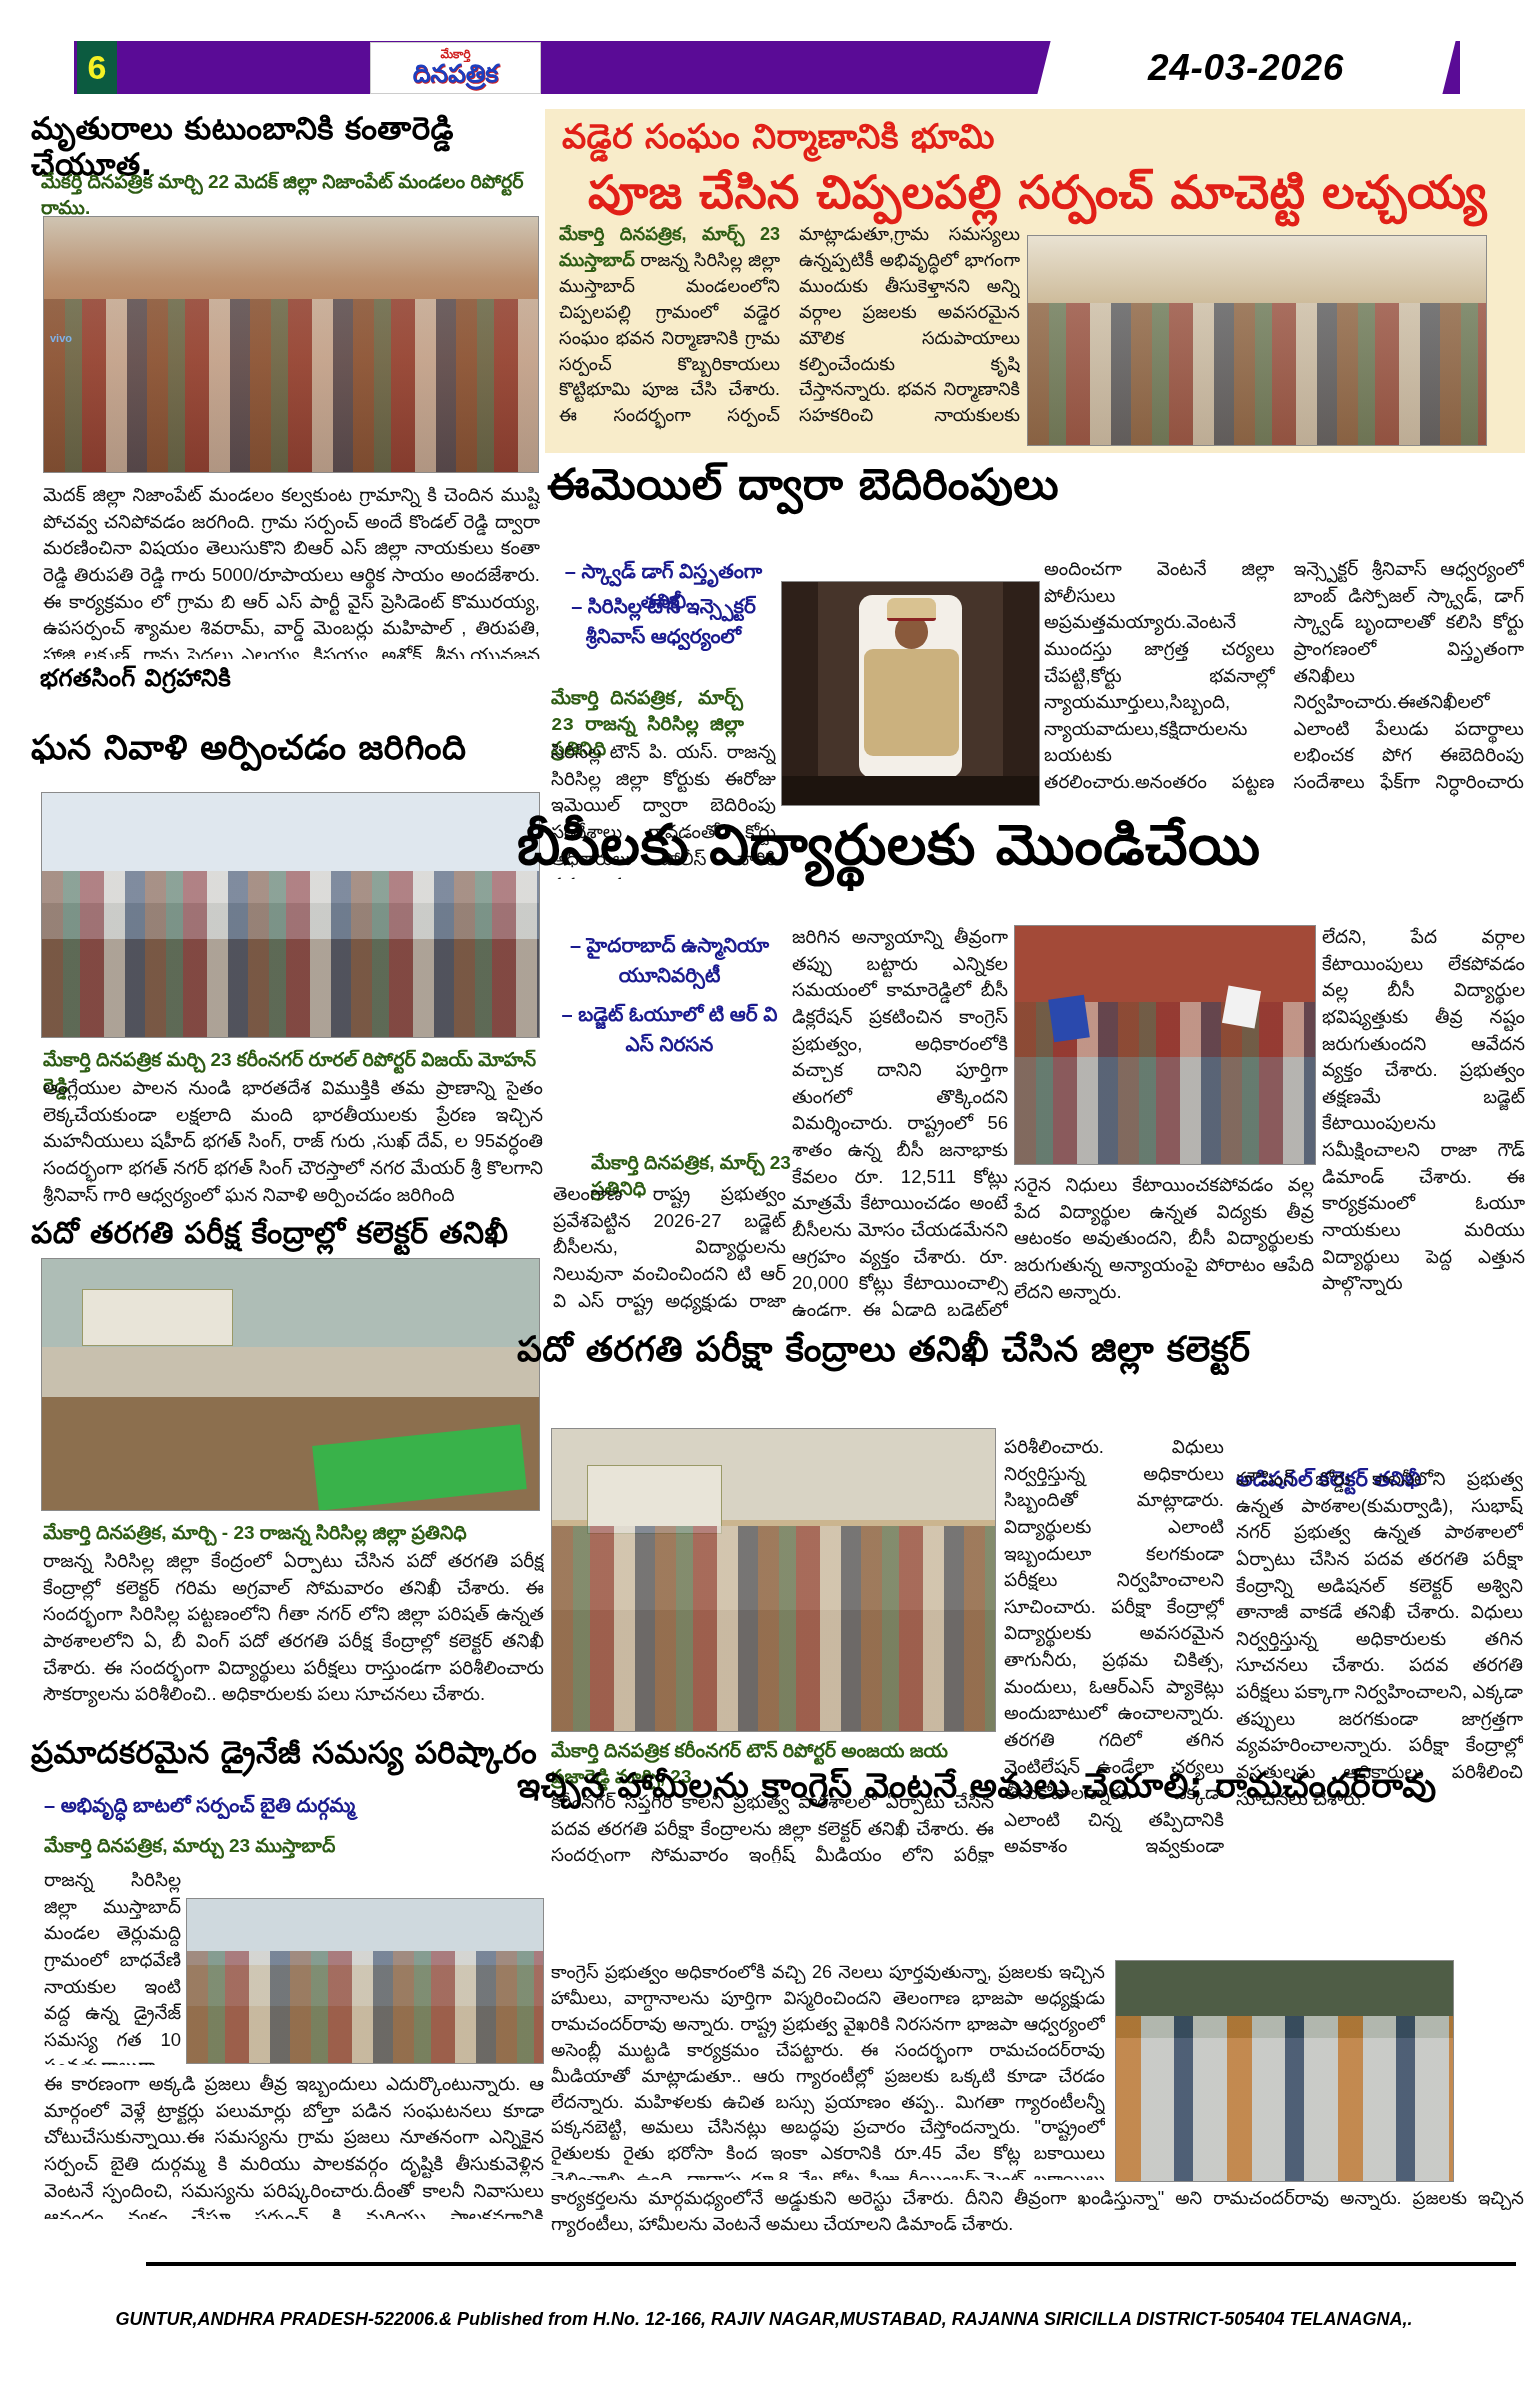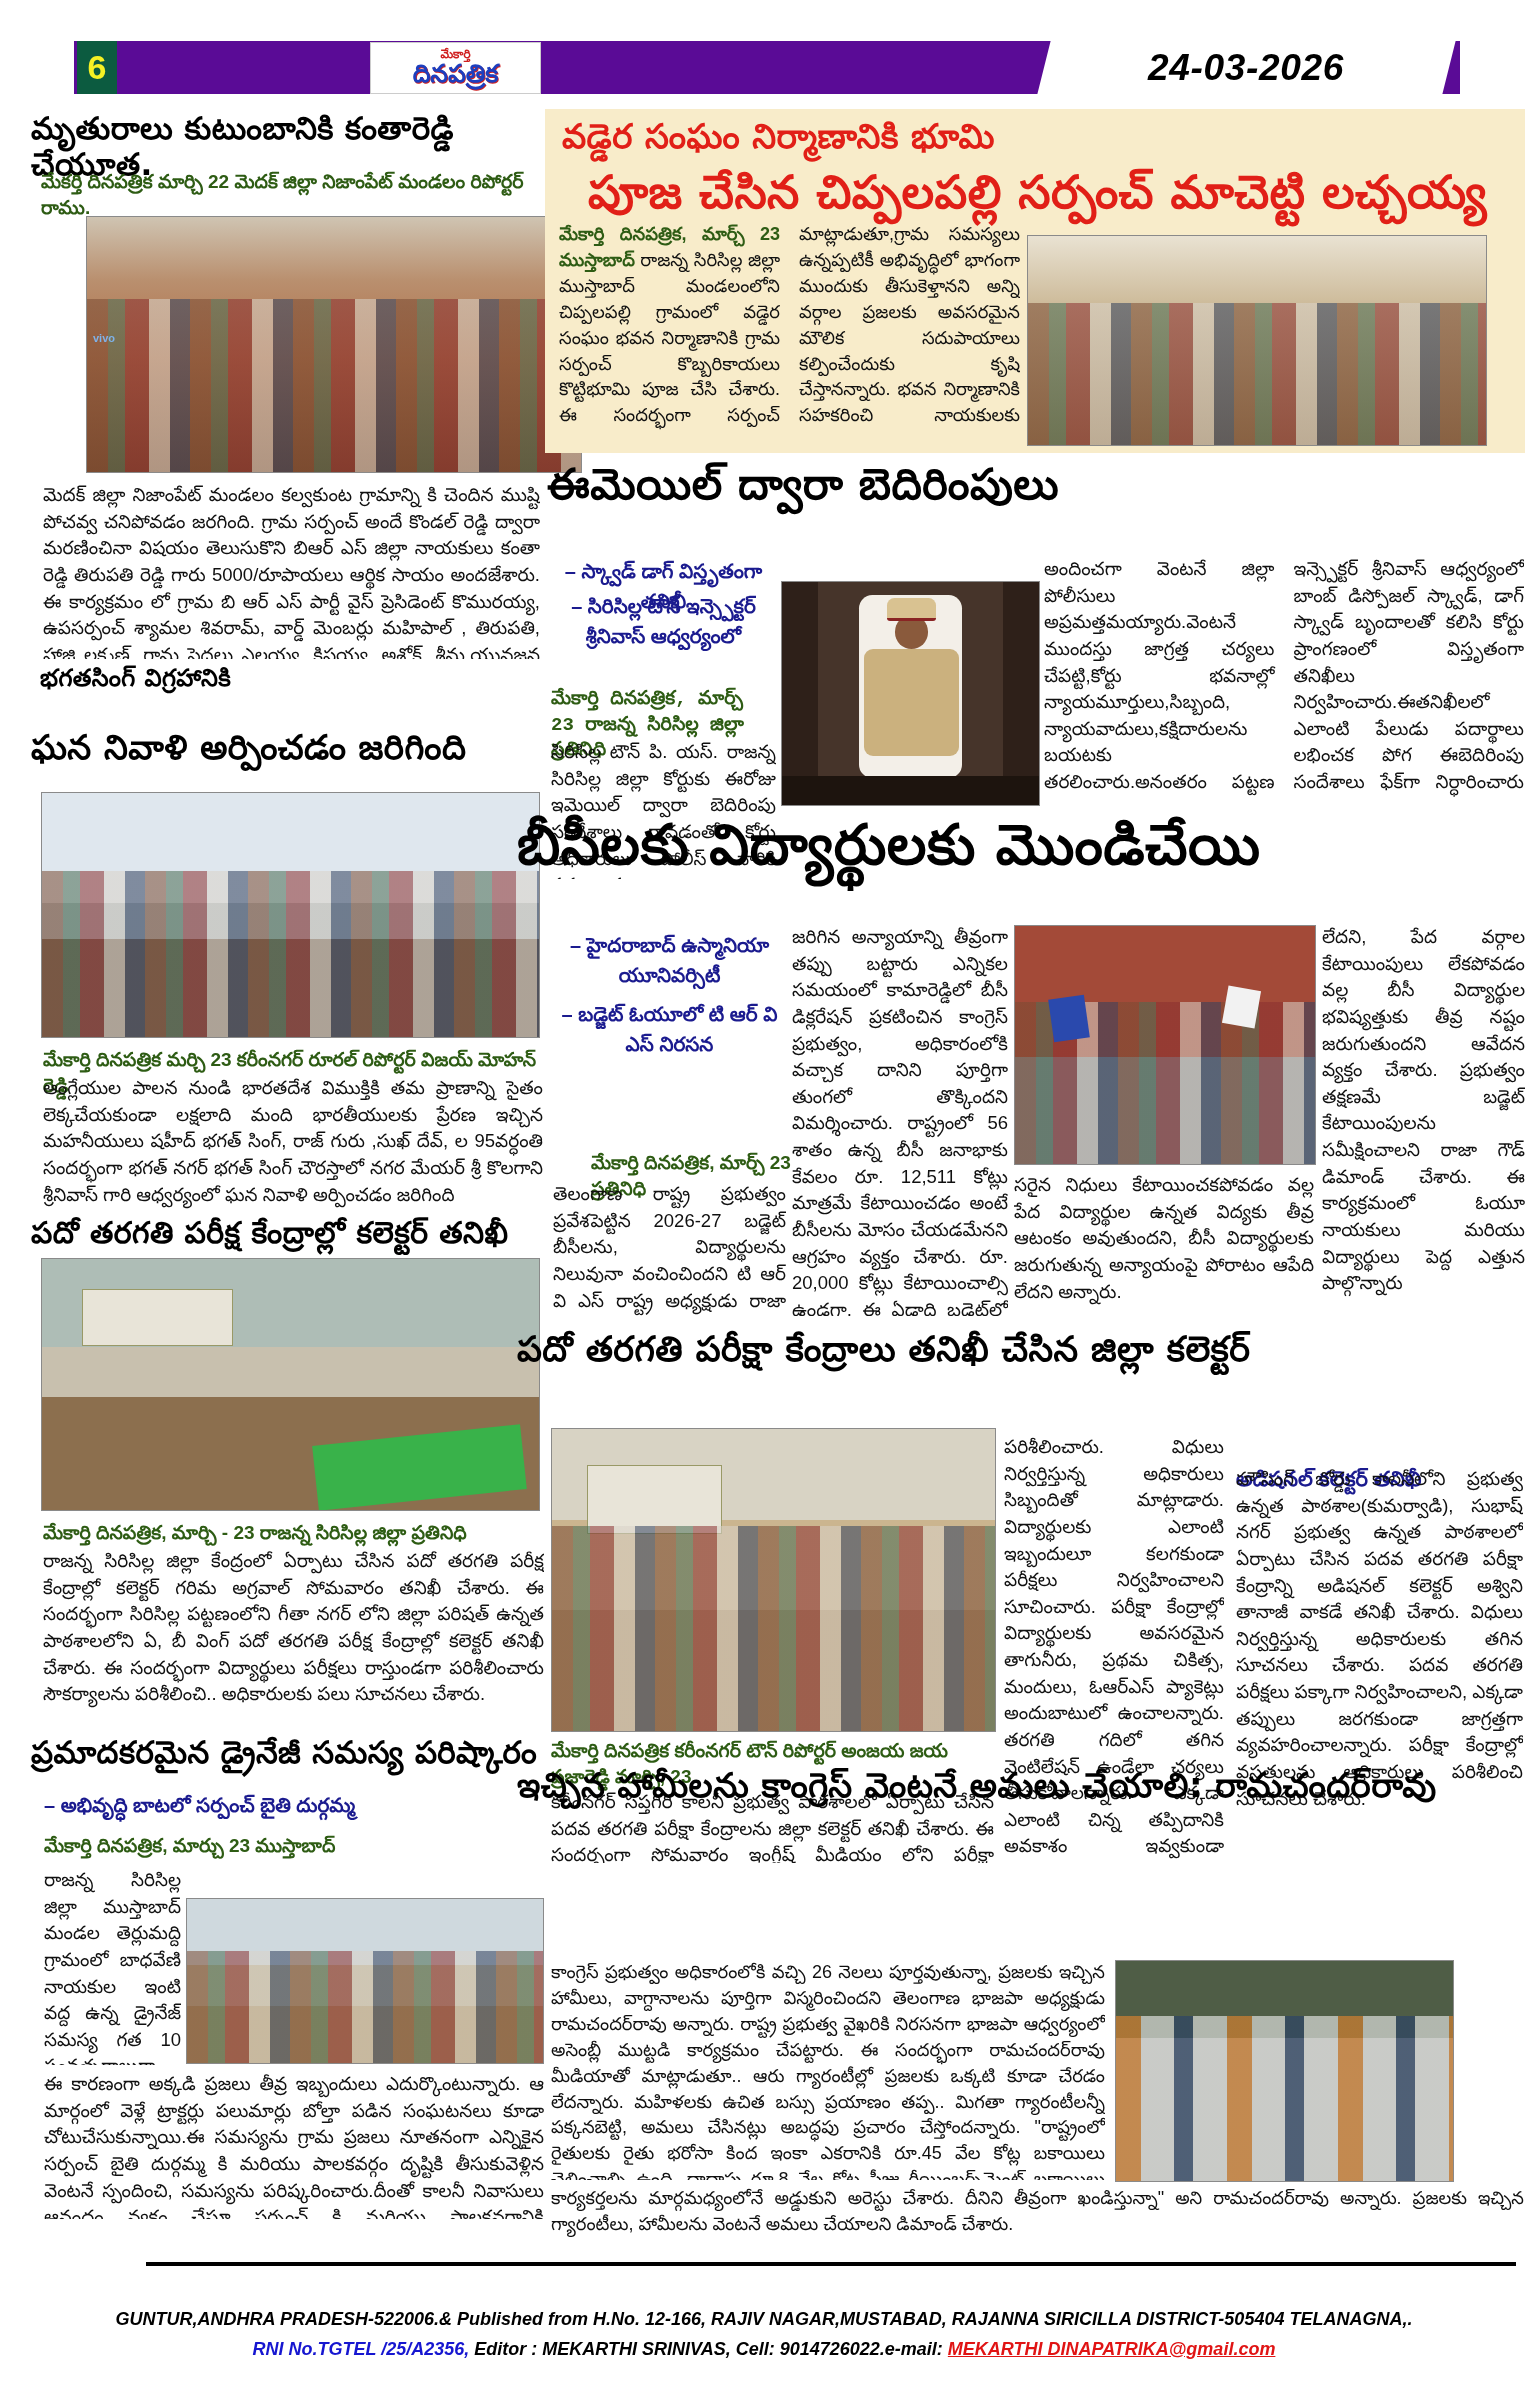--- a/index.html
+++ b/index.html
@@ -30,21 +30,21 @@
   .date-text{transform:skewX(14deg);font-size:37px;font-weight:bold;color:#000;
              font-style:italic;letter-spacing:0.7px;}
   
   .photo{position:absolute;border:0.7px solid #8a8a8a;overflow:hidden;background:#d8d2c6;}
   .crowd{position:absolute;left:0;right:0;bottom:0;height:68%;opacity:.55;
          background:repeating-linear-gradient(90deg,#7a4b33 0 21px,#496b52 21px 38px,
          #8a2f2f 38px 62px,#d9d2c8 62px 83px,#32415e 83px 103px);}
   .crowd-saffron{position:absolute;left:0;right:0;bottom:0;height:75%;opacity:.6;
          background:repeating-linear-gradient(90deg,#e8862c 0 25px,#f3f3f3 25px 58px,
          #27406b 58px 77px,#f3f3f3 77px 111px);}
-  .ph-funeral{background:linear-gradient(180deg,#cfc4b2 0%,#b98f6e 25%,#b0714a 55%,#7d4b2c 100%);margin-left:43px;}
+  .ph-funeral{background:linear-gradient(180deg,#cfc4b2 0%,#b98f6e 25%,#b0714a 55%,#7d4b2c 100%);}
   .ph-vaddera{background:linear-gradient(180deg,#e9e2d2 0%,#cbb896 35%,#9a7d55 100%);}
   .ph-police{background:linear-gradient(90deg,#2e2019 0 14%,#46342a 14% 86%,#2e2019 86% 100%);}
   .ph-statue{background:linear-gradient(180deg,#dfe7ee 0 45%,#b9c4c9 45% 60%,#77685a 60% 100%);}
   .ph-protest{background:linear-gradient(180deg,#a34a38 0 55%,#8a8f93 55% 100%);}
   .ph-class{background:linear-gradient(180deg,#aebdb6 0 35%,#c8c0ae 35% 55%,#8c6f4e 55% 100%);}
   .ph-exam{background:linear-gradient(180deg,#d8d3c4 0 30%,#cbb58f 30% 60%,#b59a72 60% 100%);}
   .ph-street{background:linear-gradient(180deg,#cfd9de 0 40%,#c2b89b 40% 65%,#b29a6d 65% 100%);}
   .ph-bjp{background:linear-gradient(180deg,#4f5d46 0 35%,#8b8f86 35% 100%);}
   .chair{position:absolute;left:30%;top:6%;width:40%;height:82%;background:#f3efe8;border-radius:13.3px;}
   .p-head{position:absolute;left:44%;top:15%;width:13%;height:15%;background:#8a5a3c;border-radius:50%;}
@@ -183,20 +183,15 @@
     <div class="abs hl" style="left:517px;top:1766px;width:1005px;font-size:34px;">ఇచ్చిన హామీలను కాంగ్రెస్ వెంటనే అమలు చేయాలి: రామచందర్‌రావు</div>
     <div class="abs body-txt clip" style="left:551px;top:1960px;width:554px;height:220px;font-size:18px;">కాంగ్రెస్ ప్రభుత్వం అధికారంలోకి వచ్చి 26 నెలలు పూర్తవుతున్నా, ప్రజలకు ఇచ్చిన హామీలు, వాగ్దానాలను పూర్తిగా విస్మరించిందని తెలంగాణ భాజపా అధ్యక్షుడు రామచందర్‌రావు అన్నారు. రాష్ట్ర ప్రభుత్వ వైఖరికి నిరసనగా భాజపా ఆధ్వర్యంలో అసెంబ్లీ ముట్టడి కార్యక్రమం చేపట్టారు. ఈ సందర్భంగా రామచందర్‌రావు మీడియాతో మాట్లాడుతూ.. ఆరు గ్యారంటీల్లో ప్రజలకు ఒక్కటి కూడా చేరడం లేదన్నారు. మహిళలకు ఉచిత బస్సు ప్రయాణం తప్ప.. మిగతా గ్యారంటీలన్నీ పక్కనబెట్టి, అమలు చేసినట్లు అబద్ధపు ప్రచారం చేస్తోందన్నారు. "రాష్ట్రంలో రైతులకు రైతు భరోసా కింద ఇంకా ఎకరానికి రూ.45 వేల కోట్ల బకాయిలు చెల్లించాల్సి ఉంది. దాదాపు రూ.8 వేల కోట్ల ఫీజు రీయింబర్స్‌మెంట్ బకాయిలు పెండింగ్‌లో ఉన్నాయి. దీంతో విద్యాసంస్థలు విద్యార్థులకు సర్టిఫికెట్లు ఇవ్వకుండా వేధిస్తున్నాయి. విద్యార్థుల భవిష్యత్ అనిశ్చితిలో పడింది. నిరసన చేస్తామని తెలిసి అర్ధరాత్రి నుంచే భాజపా నాయకులను గృహనిర్బంధం చేశారు. వివిధ జిల్లాల నుంచి హైదరాబాద్‌కు వస్తున్న వేలాది</div>
     <div class="photo ph-bjp" style="left:1115px;top:1960px;width:337px;height:220px;">
       <div class="crowd-saffron"></div>
     </div>
     <div class="abs body-txt clip" style="left:551px;top:2186px;width:973px;height:78px;font-size:18px;">కార్యకర్తలను మార్గమధ్యంలోనే అడ్డుకుని అరెస్టు చేశారు. దీనిని తీవ్రంగా ఖండిస్తున్నా" అని రామచందర్‌రావు అన్నారు. ప్రజలకు ఇచ్చిన గ్యారంటీలు, హామీలను వెంటనే అమలు చేయాలని డిమాండ్ చేశారు.</div>
   </div>
 
   <div class="abs rule" style="left:146px;top:2262px;width:1370px;height:3.7px;"></div>
   <div class="abs footer-line" style="left:0;top:2309px;">GUNTUR,ANDHRA PRADESH-522006.&amp; Published from H.No. 12-166, RAJIV NAGAR,MUSTABAD, RAJANNA SIRICILLA DISTRICT-505404 TELANAGNA,.</div>
-  <div class="abs footer-line" style="left:0;top:2339px;">
-    <span class="rni">RNI No.TGTEL /25/A2356,</span>
-    <span>Editor : MEKARTHI SRINIVAS, Cell: 9014726022.e-mail: </span>
-    <span class="email">MEKARTHI DINAPATRIKA@gmail.com</span>
-  </div>
 
 </div>
 
 
 </body></html>

